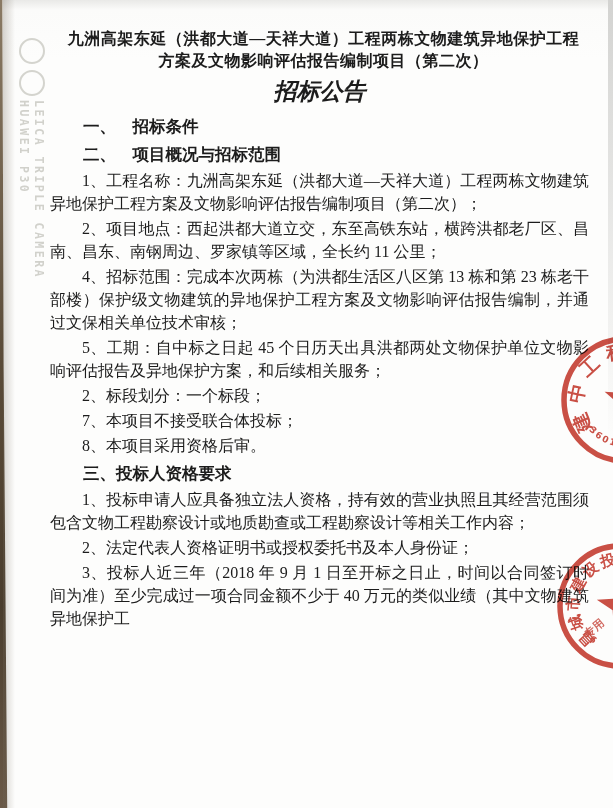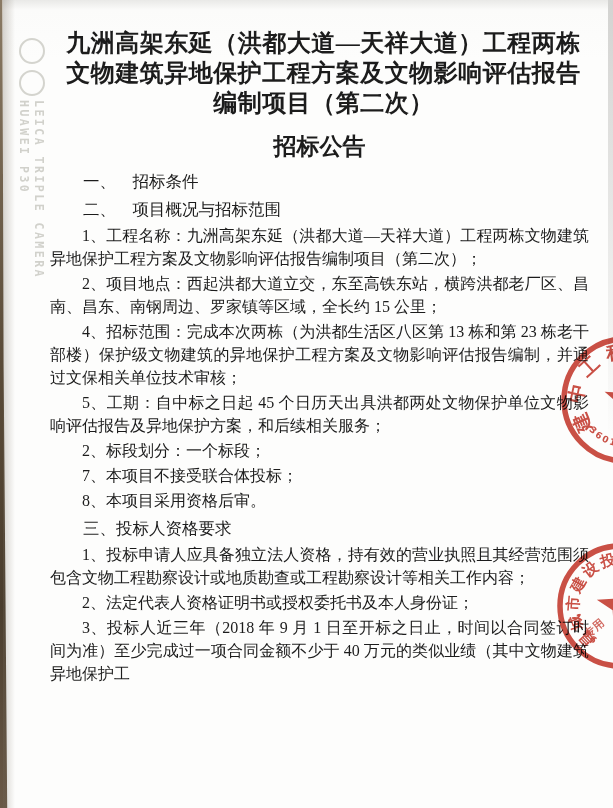--- a/index.html
+++ b/index.html
@@ -37,32 +37,32 @@
     font-family:"DejaVu Sans Mono","Liberation Mono",monospace;
     font-weight:700; font-size:11.5px; letter-spacing:2.5px;
     color:rgba(204,204,197,.9); text-shadow:0 0 1px rgba(255,255,255,.9);
     white-space:nowrap; line-height:15px;
   }
   .wm-text span{ display:block; }
   
   .doc{ position:absolute; left:50px; right:24px; top:28px; }
   .title{
     font-family:Liberation Serif, serif;
-    font-weight:700; font-size:24px; line-height:30px;
+    font-weight:700; font-size:16px; line-height:22px;
     text-align:center; padding:0 6px 0 14px; letter-spacing:.5px;
   }
   .subtitle{
     font-family:"Liberation Sans","DejaVu Sans",sans-serif;
-    font-weight:700; font-size:23px; line-height:30px; text-align:center; margin-top:13px;
+    font-weight:700; font-size:23px; line-height:30px; text-align:center; margin-top:4px;font-style:italic;
   }
   .docno{ font-size:16px; text-align:center; margin-top:6px; color:#222; }
   .docbody{ margin-top:9px; font-size:16px; line-height:23px; text-align:justify; }
   .sec-heading{
     font-family:"Liberation Sans","DejaVu Sans",sans-serif;
-    font-weight:400; font-size:16.5px; text-indent:2em;
+    font-weight:700; font-size:16.5px; text-indent:2em;
     margin-top:5px; margin-bottom:3px;
   }
   .para{ text-indent:2em; margin-bottom:2px; }
   
   .seal{ position:absolute; mix-blend-mode:multiply; opacity:.88; pointer-events:none; }
   .seal-upper{ left:540px; top:315px; }
   .seal-lower{ left:530px; top:516px; }
 </style>
 </head>
 <body>
@@ -80,21 +80,21 @@
     <span>HUAWEI P30</span>
   </div>
 
   <div class="doc">
     <div class="title">九洲高架东延（洪都大道—天祥大道）工程两栋文物建筑异地保护工程方案及文物影响评估报告编制项目（第二次）</div>
     <div class="subtitle">招标公告</div>
     <div class="docbody">
         <div class="sec-heading">一、　招标条件</div>
         <div class="sec-heading">二、　项目概况与招标范围</div>
         <div class="para">1、工程名称：九洲高架东延（洪都大道—天祥大道）工程两栋文物建筑异地保护工程方案及文物影响评估报告编制项目（第二次）；</div>
-        <div class="para">2、项目地点：西起洪都大道立交，东至高铁东站，横跨洪都老厂区、昌南、昌东、南钢周边、罗家镇等区域，全长约 15 公里；</div>
+        <div class="para">2、项目地点：西起洪都大道立交，东至高铁东站，横跨洪都老厂区、昌南、昌东、南钢周边、罗家镇等区域，全长约 11 公里；</div>
         <div class="para">4、招标范围：完成本次两栋（为洪都生活区八区第 13 栋和第 23 栋老干部楼）保护级文物建筑的异地保护工程方案及文物影响评估报告编制，并通过文保相关单位技术审核；</div>
         <div class="para">5、工期：自中标之日起 45 个日历天出具洪都两处文物保护单位文物影响评估报告及异地保护方案，和后续相关服务；</div>
         <div class="para">2、标段划分：一个标段；</div>
         <div class="para">7、本项目不接受联合体投标；</div>
         <div class="para">8、本项目采用资格后审。</div>
         <div class="sec-heading">三、投标人资格要求</div>
         <div class="para">1、投标申请人应具备独立法人资格，持有效的营业执照且其经营范围须包含文物工程勘察设计或地质勘查或工程勘察设计等相关工作内容；</div>
         <div class="para">2、法定代表人资格证明书或授权委托书及本人身份证；</div>
         <div class="para">3、投标人近三年（2018 年 9 月 1 日至开标之日止，时间以合同签订时间为准）至少完成过一项合同金额不少于 40 万元的类似业绩（其中文物建筑异地保护工</div>
       </div>

